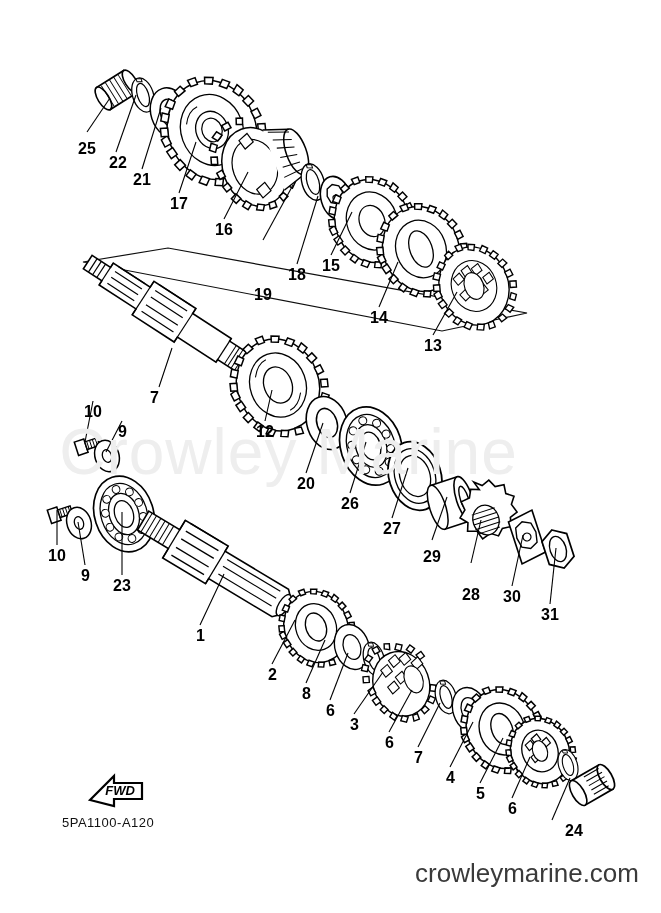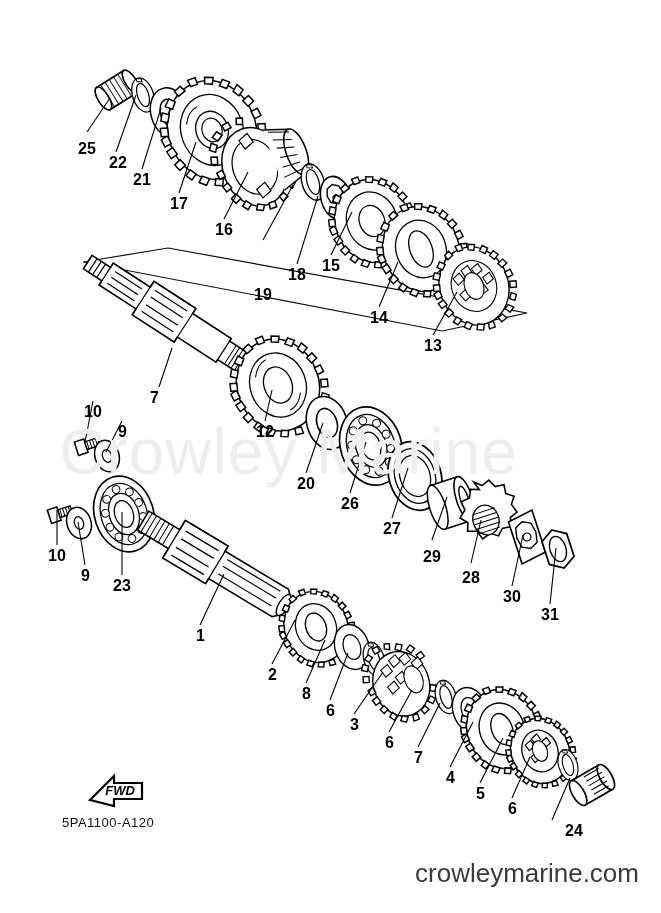--- a/index.html
+++ b/index.html
@@ -675,21 +675,21 @@
       <div class="callout" style="left: 288px; top: 267px;">18</div>
       <div class="callout" style="left: 322px; top: 258px;">15</div>
       <div class="callout" style="left: 370px; top: 310px;">14</div>
       <div class="callout" style="left: 424px; top: 338px;">13</div>
       <div class="callout" style="left: 150px; top: 390px;">7</div>
       <div class="callout" style="left: 256px; top: 424px;">12</div>
       <div class="callout" style="left: 297px; top: 476px;">20</div>
       <div class="callout" style="left: 341px; top: 496px;">26</div>
       <div class="callout" style="left: 383px; top: 521px;">27</div>
       <div class="callout" style="left: 423px; top: 543px; margin-top: 6px;">29</div>
-      <div class="callout" style="left: 462px; top: 570px;">28</div>
+      <div class="callout" style="left: 462px; top: 587px;">28</div>
       <div class="callout" style="left: 503px; top: 589px;">30</div>
       <div class="callout" style="left: 541px; top: 607px;">31</div>
       <div class="callout" style="left: 84px; top: 404px;">10</div>
       <div class="callout" style="left: 118px; top: 424px;">9</div>
       <div class="callout" style="left: 48px; top: 548px;">10</div>
       <div class="callout" style="left: 81px; top: 568px;">9</div>
       <div class="callout" style="left: 113px; top: 578px;">23</div>
       <div class="callout" style="left: 196px; top: 628px;">1</div>
       <div class="callout" style="left: 268px; top: 667px;">2</div>
       <div class="callout" style="left: 302px; top: 686px;">8</div>

